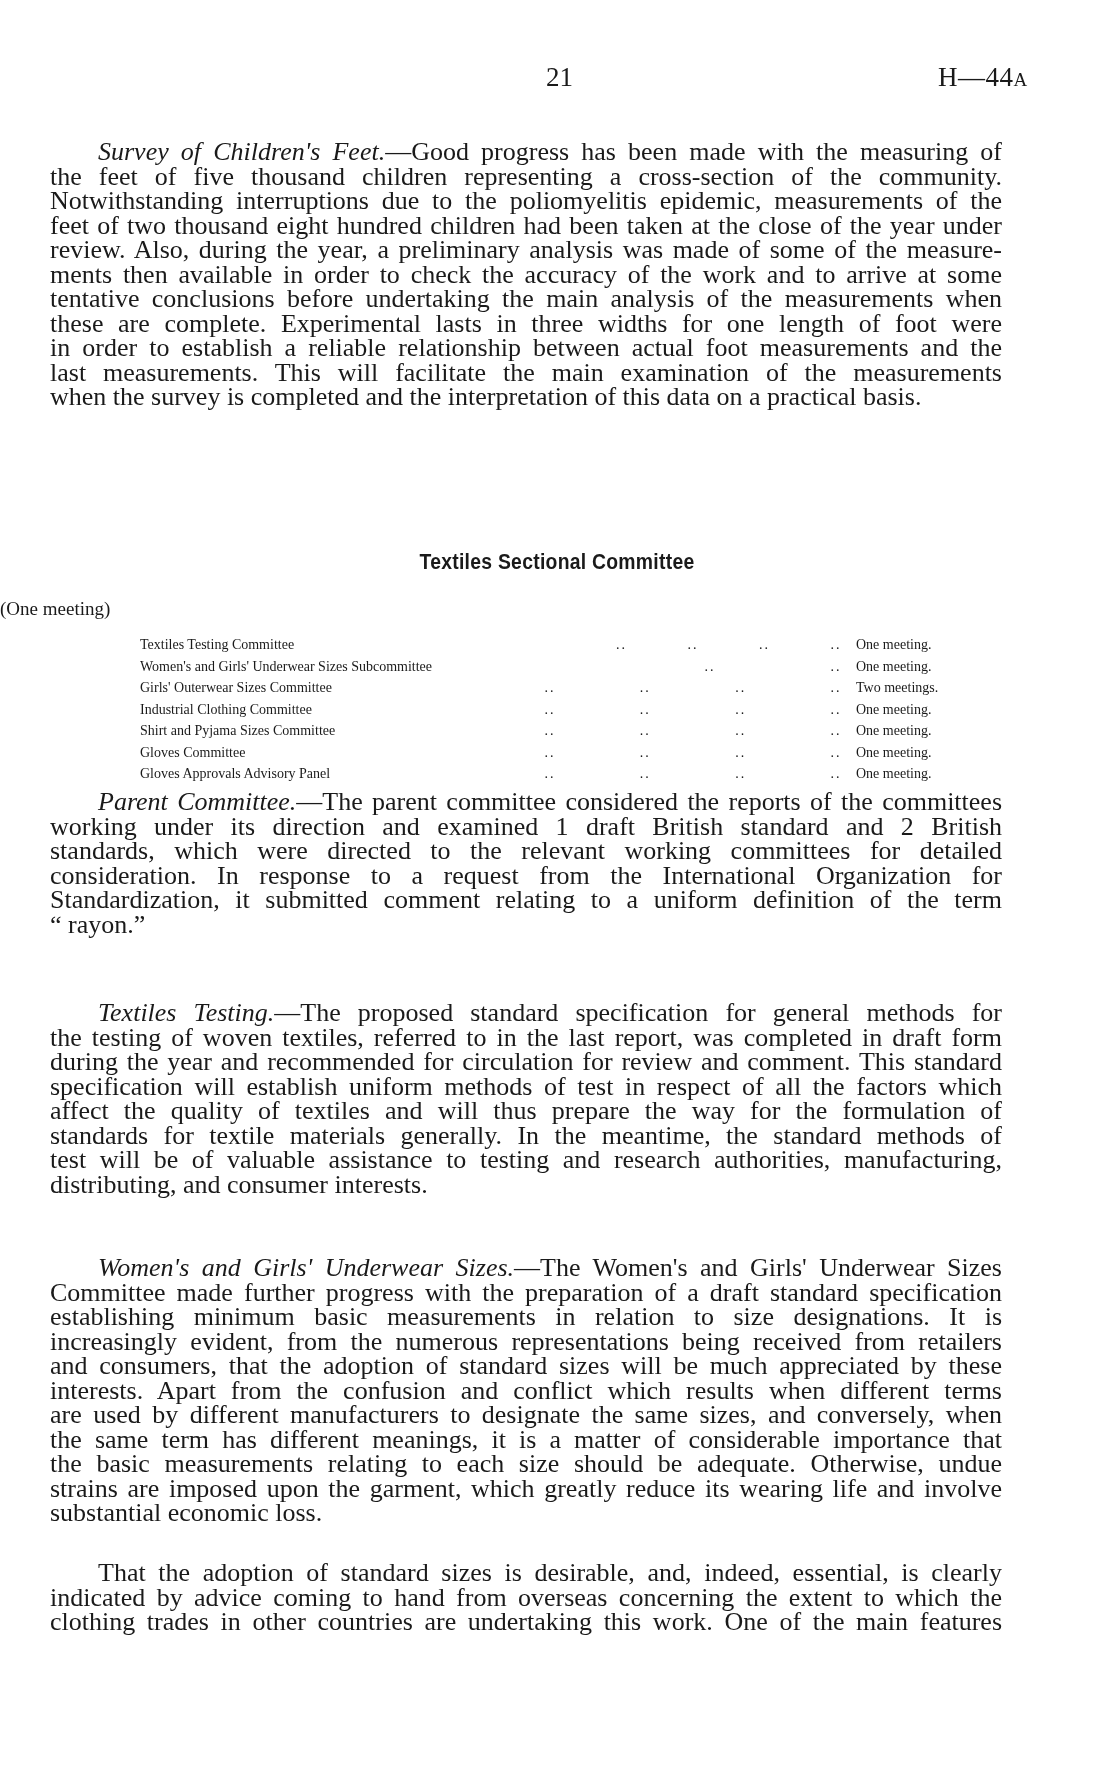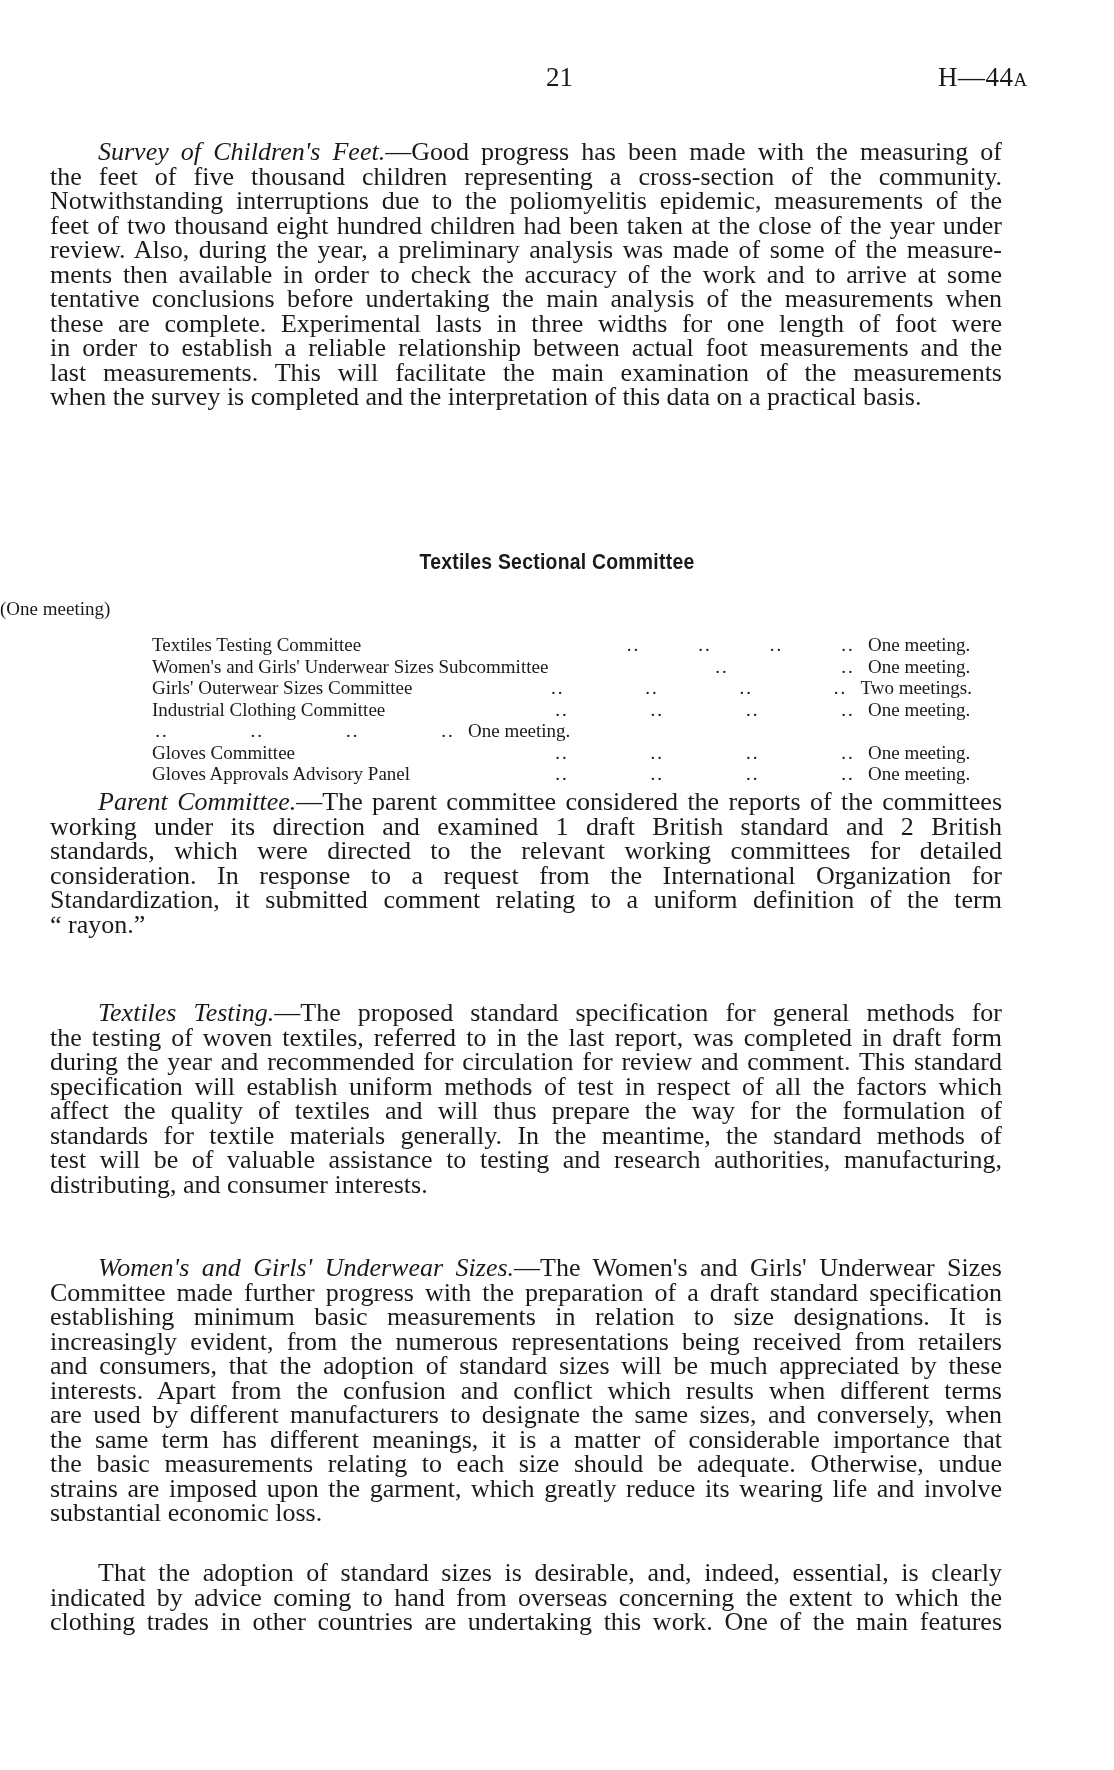--- a/index.html
+++ b/index.html
@@ -19,21 +19,21 @@
   .para .line.indent { padding-left: 48px; }
   .para em { font-style: italic; }
 
   .section-title {
     position: absolute; top: 549px; left: 0; width: 1114px; text-align: center;
     font-family: "Liberation Sans", "DejaVu Sans", sans-serif; font-weight: bold;
     font-size: 22px; transform: scaleX(0.88); letter-spacing: 0.3px;
   }
   .section-subtitle { position: absolute; top: 598px; left: 0; width: 1114px; text-align: left; font-size: 19px; }
 
-  .committee-list { position: absolute; top: 634px; left: 140px; width: 820px; font-size: 19px; line-height: 21.5px; margin-left: 12px; }
+  .committee-list { position: absolute; top: 634px; left: 140px; width: 820px; font-size: 14px; line-height: 21.5px; }
   .committee-row { display: flex; height: 21.5px; }
   .committee-name { width: 400px; white-space: nowrap; }
   .committee-leaders { width: 316px; display: flex; justify-content: space-between; padding-right: 10px; box-sizing: border-box; letter-spacing: 2px; }
   .committee-leaders span { display: inline-block; width: 20px; text-align: center; }
   .committee-count { white-space: nowrap; }
 </style>
 </head>
 <body>
 
 <div class="header">
@@ -92,20 +92,21 @@
     <span class="committee-name">Industrial Clothing Committee</span>
     <span class="committee-leaders">
         <span>..</span>
         <span>..</span>
         <span>..</span>
         <span>..</span>
       </span>
     <span class="committee-count">One meeting.</span>
   </div>
   <div class="committee-row">
+    <span class="committee-name">Shirt and Pyjama Sizes Committee</span>
     <span class="committee-leaders">
         <span>..</span>
         <span>..</span>
         <span>..</span>
         <span>..</span>
       </span>
     <span class="committee-count">One meeting.</span>
   </div>
   <div class="committee-row">
     <span class="committee-name">Gloves Committee</span>

